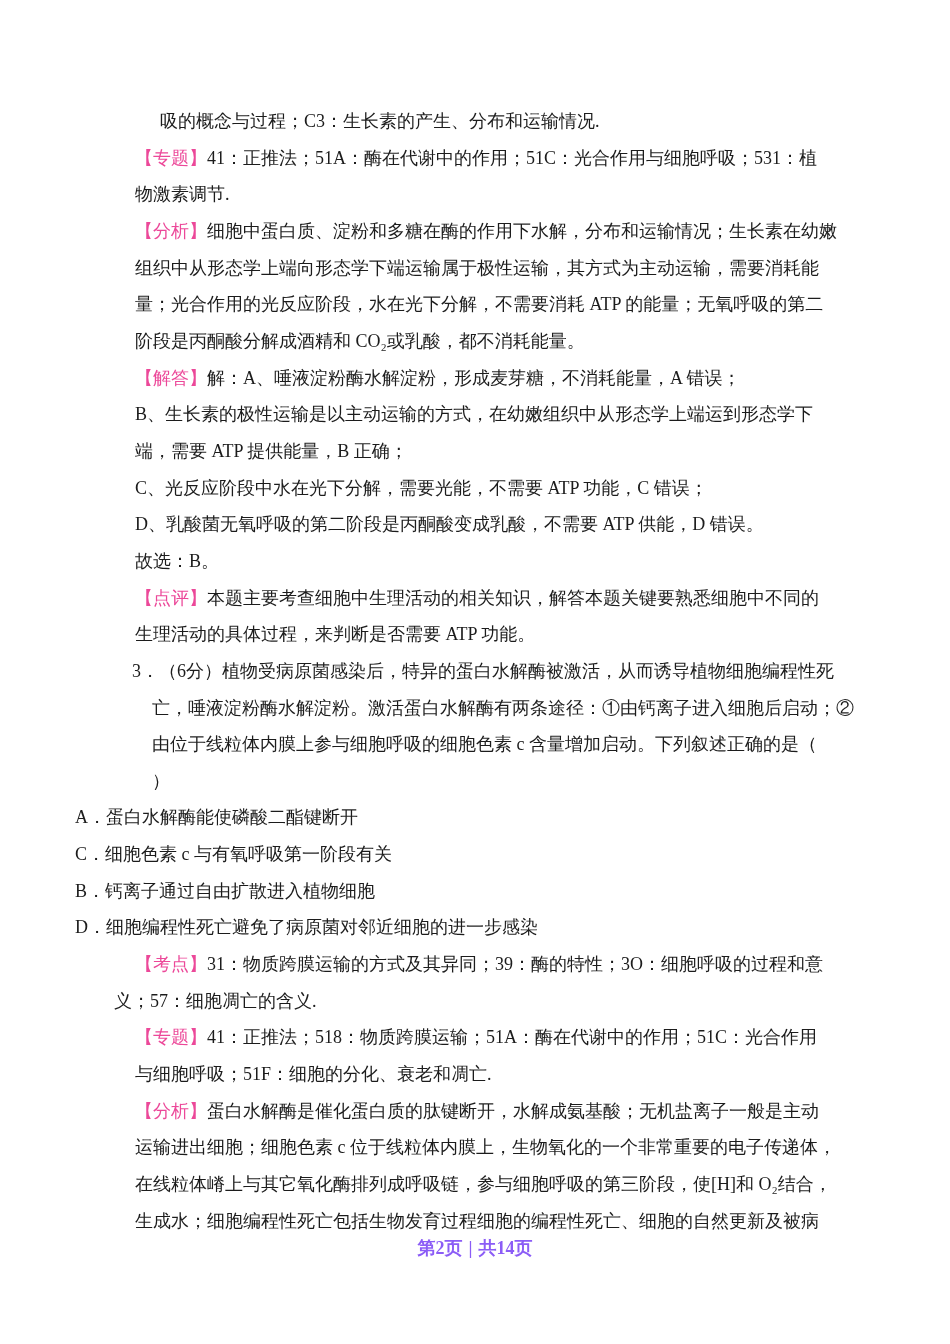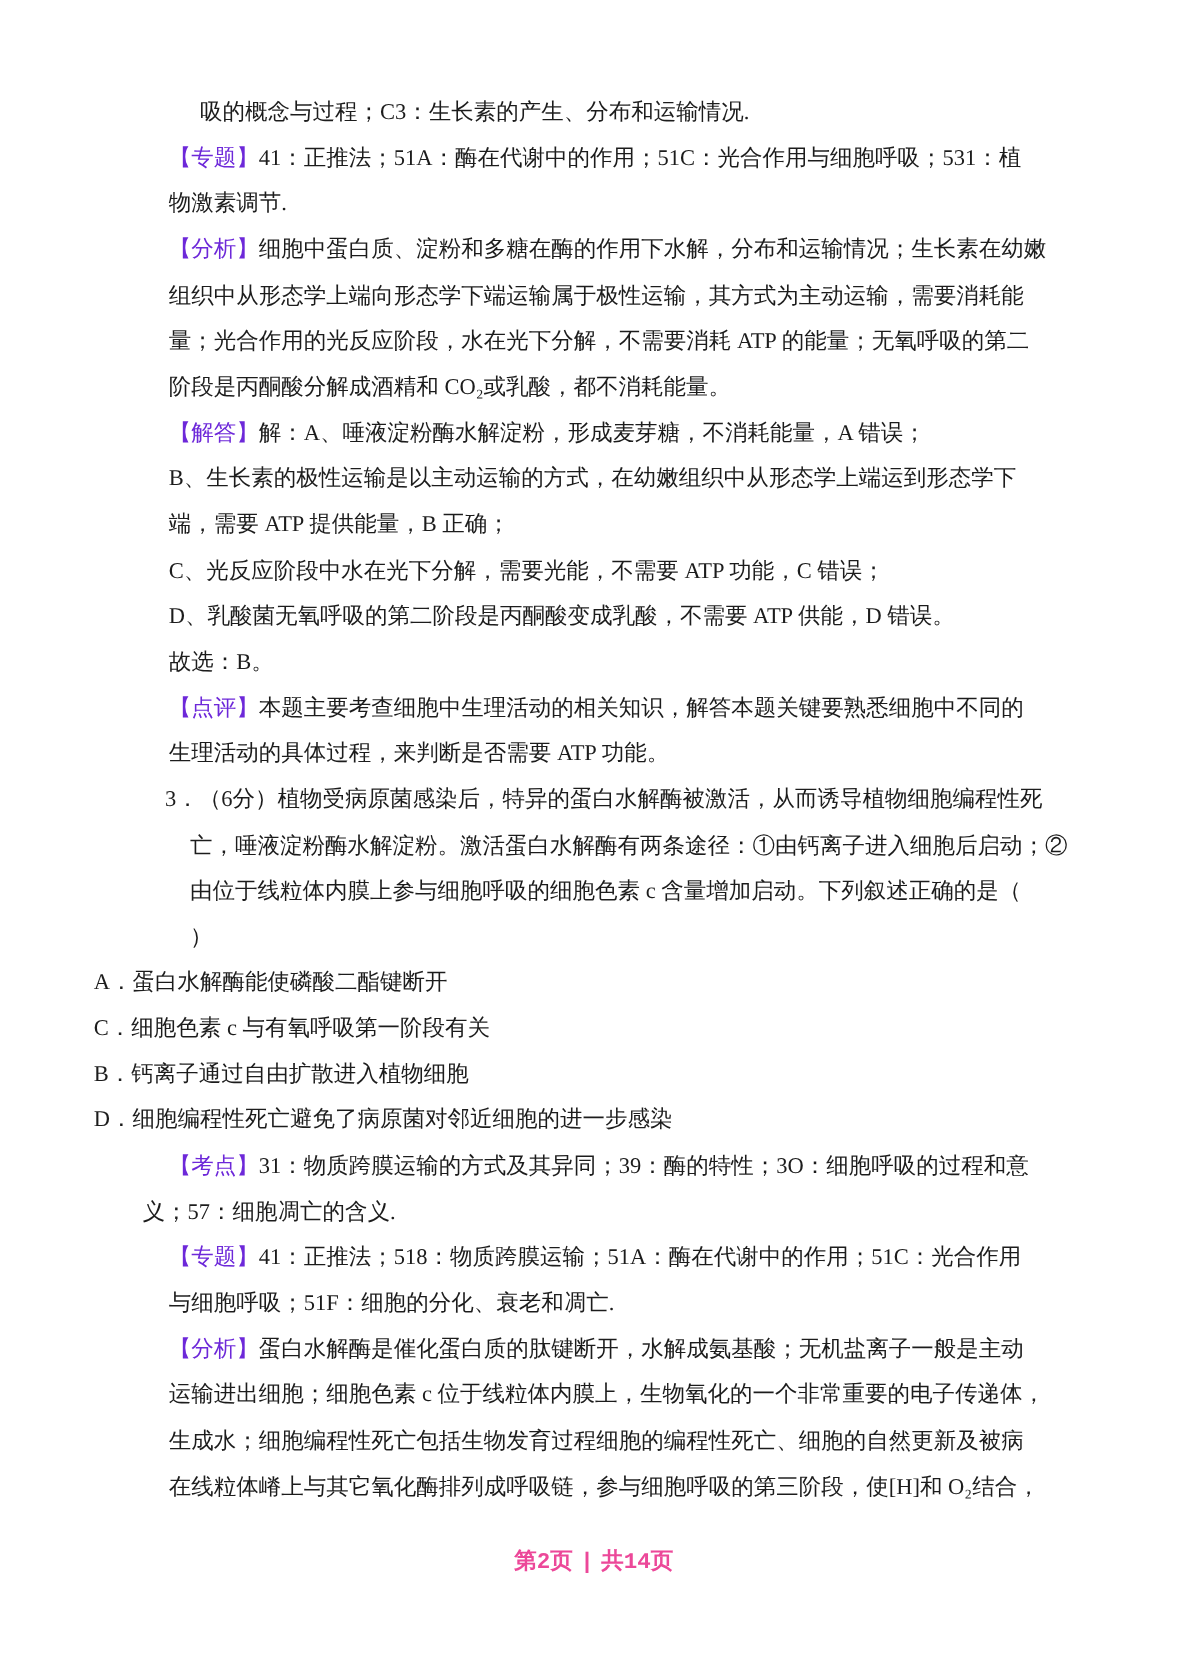--- a/index.html
+++ b/index.html
@@ -4,44 +4,44 @@
 <style>
   html,body{margin:0;padding:0;}
   body{
     width:950px;height:1344px;
     background:#ffffff;
     font-family:"Liberation Serif","DejaVu Serif",serif;
     color:#1c1c1c;
     position:relative;
     overflow:hidden;
   }
-  .content{padding-top:71px;}
+  .content{padding-top:103px;}
   .ln{
     height:36.66px;
     line-height:36.66px;
     font-size:18px;
     white-space:pre;
     color:#1c1c1c;
   }
   .in132{margin-left:132px;}
   .in135{margin-left:135px;}
   .in150{margin-left:75px;}
   .in152{margin-left:152px;}
   .in158{margin-left:114px;}
   .in160{margin-left:160px;}
-  .tag{color:#6d28d9;}
+  .tag{color:#ec4899;}
   .qnum{display:inline-block;min-width:20px;}
   .footer{
     position:absolute;
     top:1236px;left:0;right:0;
     text-align:center;
-    font-family:Liberation Mono, monospace;
+    font-family:Liberation Serif, serif;
     font-weight:bold;
     font-size:18px;
-    color:#ec4899;
+    color:#8b5cf6;
   }
   .footer span{margin:0 3px;}
 </style>
 </head>
 <body>
 
 <div class="content">
 
   <div class="ln in160"><span>吸的概念与过程；C3：生长素的产生、分布和运输情况.</span></div>
 
@@ -94,21 +94,21 @@
   <div class="ln in158"><span>义；57：细胞凋亡的含义.</span></div>
 
   <div class="ln in135"><span class="tag">【专题】</span><span>41：正推法；518：物质跨膜运输；51A：酶在代谢中的作用；51C：光合作用</span></div>
 
   <div class="ln in135"><span>与细胞呼吸；51F：细胞的分化、衰老和凋亡.</span></div>
 
   <div class="ln in135"><span class="tag">【分析】</span><span>蛋白水解酶是催化蛋白质的肽键断开，水解成氨基酸；无机盐离子一般是主动</span></div>
 
   <div class="ln in135"><span>运输进出细胞；细胞色素 c 位于线粒体内膜上，生物氧化的一个非常重要的电子传递体，</span></div>
 
+  <div class="ln in135"><span>在线粒体嵴上与其它氧化酶排列成呼吸链，参与细胞呼吸的第三阶段，使[H]和 O₂结合，</span></div>
+
   <div class="ln in135"><span>生成水；细胞编程性死亡包括生物发育过程细胞的编程性死亡、细胞的自然更新及被病</span></div>
-
-  <div class="ln in135"><span>在线粒体嵴上与其它氧化酶排列成呼吸链，参与细胞呼吸的第三阶段，使[H]和 O₂结合，</span></div>
 
 </div>
 
 <div class="footer">
   <span>第2页</span><span>|</span><span>共14页</span>
 </div>
 
 </body></html>

